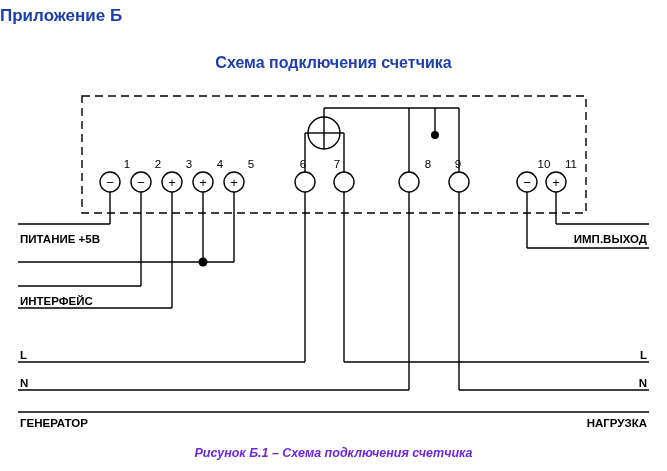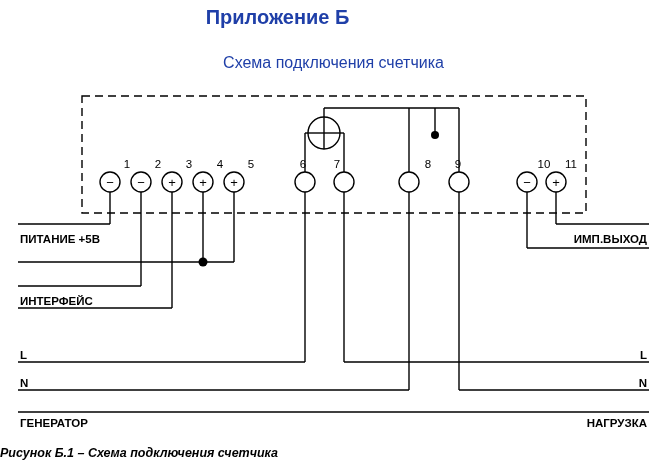--- a/index.html
+++ b/index.html
@@ -15,54 +15,53 @@
     width: 667px;
     height: 471px;
     background: #ffffff;
     overflow: hidden;
   }
   .title-main {
     position: absolute;
     top: 6px;
     left: 0;
     width: 555px;
-    text-align: center;
-    font-size: 20px;
+    font-size: 17px;
     font-weight: bold;
     color: #1f3fa8;
   }
   .title-sub {
     position: absolute;
     top: 30px;
     left: 0;
     width: 667px;
     text-align: center;
     font-size: 13px;
     color: #222222;
   }
   .title-scheme {
     position: absolute;
     top: 54px;
     left: 0;
     width: 667px;
     text-align: center;
     font-size: 16px;
-    font-weight: normal;
+    font-weight: bold;
     color: #1f3fa8;
   }
   .caption {
     position: absolute;
     top: 446px;
     left: 0;
     width: 667px;
-    text-align: left;
+    text-align: center;
     font-size: 12.5px;
     font-weight: bold;
     font-style: italic;
-    color: #000000;
+    color: #6d28d9;
   }
   svg.diagram {
     position: absolute;
     top: 0;
     left: 0;
   }
   .lbl-bold {
     font-family: "Liberation Sans", sans-serif;
     font-size: 11.5px;
     font-weight: bold;

